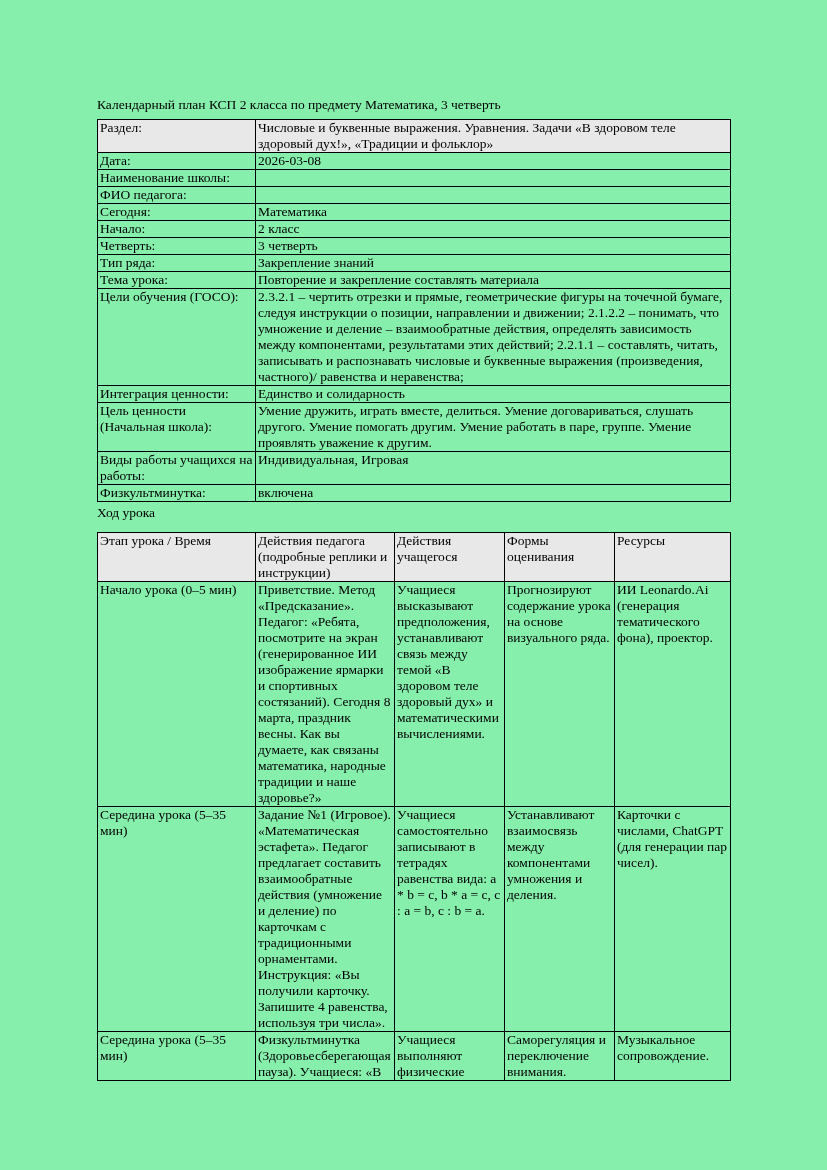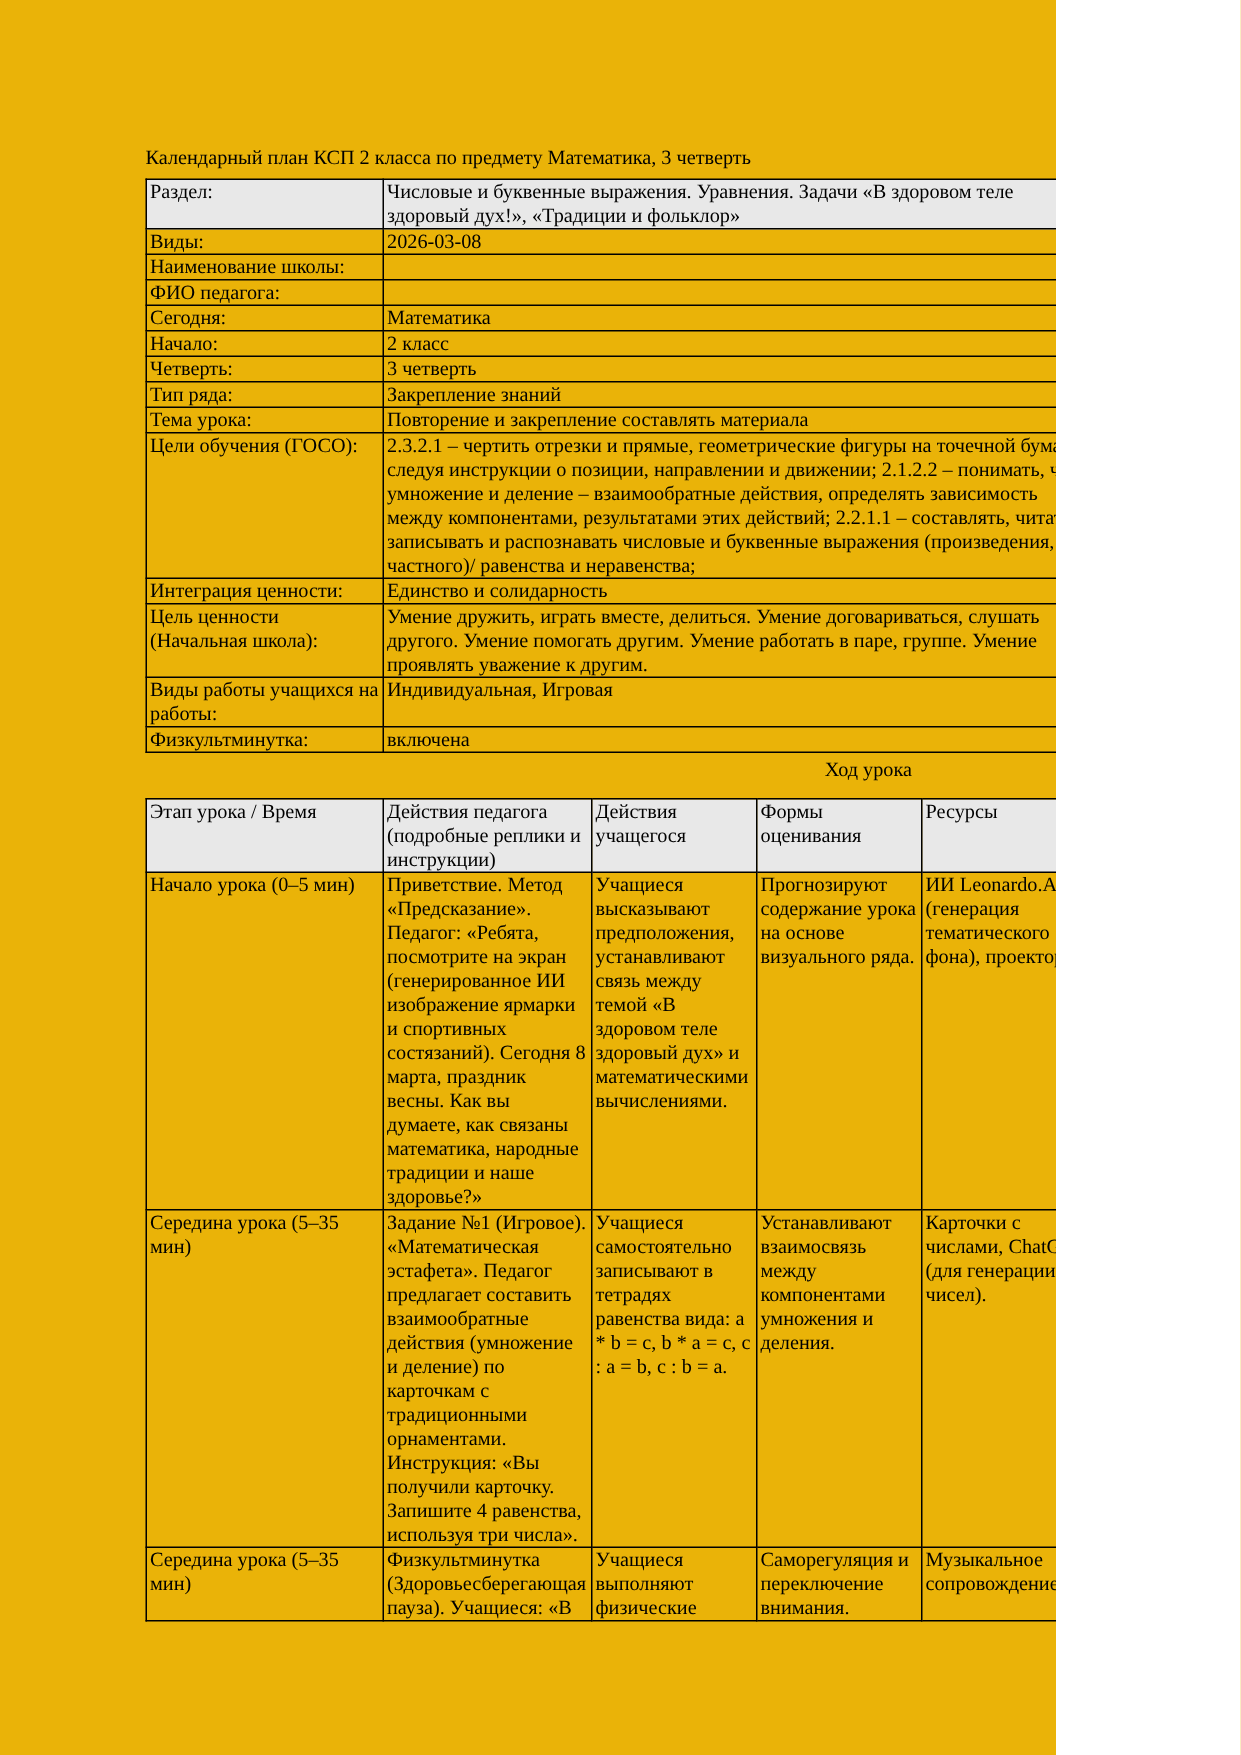--- a/index.html
+++ b/index.html
@@ -1,22 +1,22 @@
 <!DOCTYPE html>
 <html lang="ru"><head>
 <meta charset="utf-8">
 <style>
   html, body { margin: 0; padding: 0; background: #ffffff; }
   .page {
     position: relative;
-    width: 704px;
+    width: 827px;
     height: 1170px;
     box-sizing: border-box;
     padding: 98px 96px 0 97px;
-    background: #eab308;
+    background: #86efac;
     overflow: hidden;
     font-family: "Liberation Serif", "DejaVu Serif", serif;
     color: #000000;
   }
   .doc-title {
     font-size: 13.5px;
     line-height: 14px;
     margin: 0 0 7px 0;
     white-space: nowrap;
   }
@@ -34,21 +34,20 @@
     line-height: 16px;
     font-weight: normal;
     overflow-wrap: break-word;
     box-sizing: border-box;
   }
   tr.shaded td, tr.shaded th { background: #e8e8e8; }
   .section-heading {
     font-size: 13.5px;
     line-height: 16px;
     margin: 3px 0 3px 0;
-    text-align: right;
   }
   .lesson-table { margin-top: 11px; }
   col.w-label  { width: 158px; }
   col.w-value  { width: 475px; }
   col.w-stage  { width: 158px; }
   col.w-teach  { width: 139px; }
   col.w-stud   { width: 110px; }
   col.w-assess { width: 110px; }
   col.w-res    { width: 116px; }
 </style>
@@ -63,21 +62,21 @@
     <colgroup>
         <col class="w-label">
         <col class="w-value">
       </colgroup>
     <tbody>
       <tr class="shaded">
         <td>Раздел:</td>
         <td>Числовые и буквенные выражения. Уравнения. Задачи «В здоровом теле здоровый дух!», «Традиции и фольклор»</td>
       </tr>
       <tr>
-        <td>Виды:</td>
+        <td>Дата:</td>
         <td>2026-03-08</td>
       </tr>
       <tr>
         <td>Наименование школы:</td>
         <td></td>
       </tr>
       <tr>
         <td>ФИО педагога:</td>
         <td></td>
       </tr>

